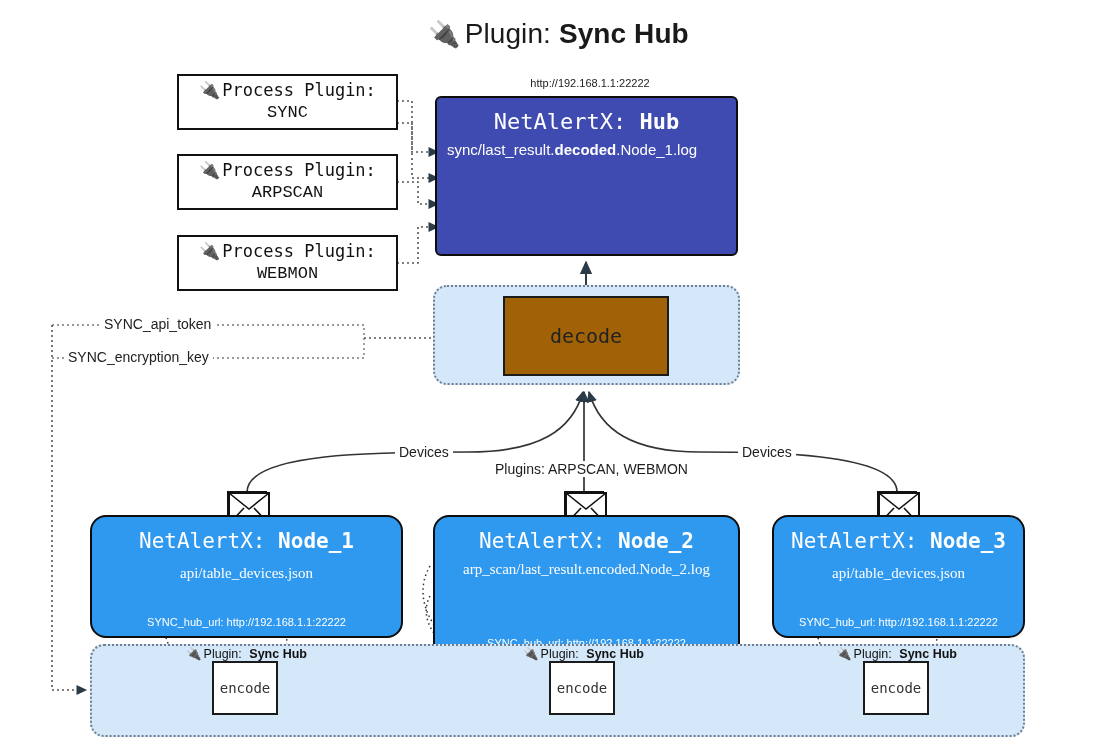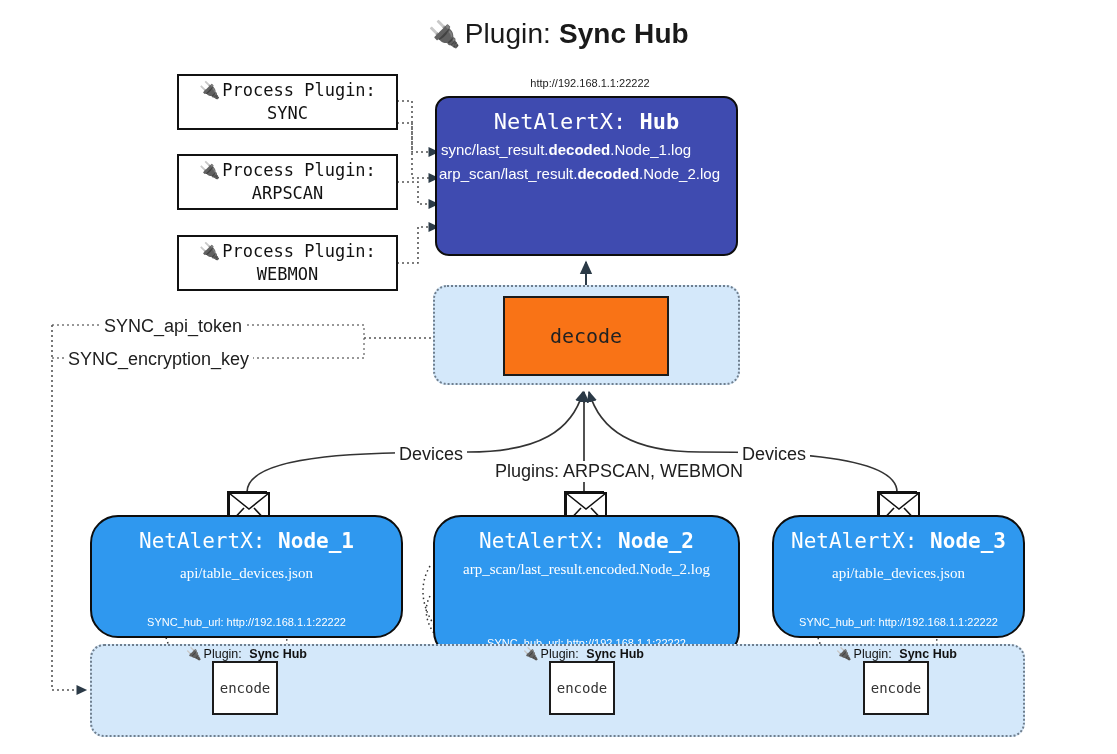--- a/index.html
+++ b/index.html
@@ -27,60 +27,60 @@
 
   
   .proc-box{
     position:absolute;width:221px;height:56px;background:#fff;
     border:2px solid #111;box-sizing:border-box;
     font-family:"DejaVu Sans Mono","Liberation Mono",monospace;
     font-size:17px;color:#111;line-height:1.35;
     display:flex;flex-direction:column;align-items:center;justify-content:center;
   }
   .proc-box .l1{display:flex;align-items:center;gap:2px;white-space:nowrap;}
-  .proc-box .l2{white-space:nowrap;}
+  .proc-box .l2{white-space:nowrap;font-family:Liberation Mono, monospace;}
 
   
   #hub-node{
     position:absolute;left:435px;top:96px;width:303px;height:160px;
-    background:#3f4bb0;border:2px solid #0d0d0d;border-radius:14px;
+    background:#3f4bb0;border:2px solid #0d0d0d;border-radius:6px;
     box-sizing:border-box;color:#fff;
   }
   #hub-node .hub-title{
     text-align:center;margin-top:11px;font-size:22px;
     font-family:"DejaVu Sans Mono","Liberation Mono",monospace;
   }
   #hub-node .hub-title b{font-weight:bold;}
   #hub-node .hub-line{
-    font-size:15px;margin-left:4px;margin-top:7px;white-space:nowrap;color:#fff;
+    font-size:15px;margin-left:10px;margin-top:7px;white-space:nowrap;color:#fff;
   }
   #hub-node .hub-line b{font-weight:bold;}
 
   
   #decode-zone{
     position:absolute;left:433px;top:285px;width:307px;height:100px;
     background:#d4e8fa;border:2px dotted #6f7f8f;border-radius:14px;box-sizing:border-box;
   }
   #decode-box{
     position:absolute;left:503px;top:296px;width:166px;height:80px;
-    background:#f97316;border:2px solid #1b1b1b;box-sizing:border-box;
+    background:#a16207;border:2px solid #1b1b1b;box-sizing:border-box;
     display:flex;align-items:center;justify-content:center;
     font-family:"DejaVu Sans Mono","Liberation Mono",monospace;font-size:20px;color:#222;
   }
 
   
   .wire-label{
-    position:absolute;font-size:18px;color:#202020;background:#fff;
+    position:absolute;font-size:14px;color:#202020;background:#fff;
     padding:0 4px;white-space:nowrap;
   }
 
   
   .node-box{
     position:absolute;background:#2f98ef;border:2px solid #0d0d0d;
-    border-radius:28px;box-sizing:border-box;color:#fff;
+    border-radius:16px;box-sizing:border-box;color:#fff;
   }
   .node-box .n-title{
     text-align:center;margin-top:12px;font-size:21px;
     font-family:"DejaVu Sans Mono","Liberation Mono",monospace;
   }
   .node-box .n-title b{font-weight:bold;}
   .node-box .n-line{
     text-align:center;font-size:15px;margin-top:12px;white-space:nowrap;font-family:Liberation Serif, serif;
   }
   .node-box .n-foot{
@@ -190,21 +190,20 @@
       </div>
     <div class="l2">WEBMON</div>
   </div>
 
   <div id="hub-node">
     <div class="hub-title">
       <span>NetAlertX:</span>
       <b>Hub</b>
     </div>
     <div class="hub-line"><span>sync/last_result.</span><b>decoded</b><span>.Node_1.log</span></div>
-    <div class="hub-line" style="margin-left:2px;"><span>arp_scan/last_result.</span><b>decoded</b><span>.Node_2.log</span></div>
   </div>
 
   <div id="decode-zone"></div>
   <div id="decode-box">decode</div>
 
   <div class="wire-label" style="left:100px;top:316px;">SYNC_api_token</div>
   <div class="wire-label" style="left:64px;top:349px;">SYNC_encryption_key</div>
   <div class="wire-label" style="left:395px;top:444px;">Devices</div>
   <div class="wire-label" style="left:738px;top:444px;">Devices</div>
   <div class="wire-label" style="left:491px;top:461px;">Plugins: ARPSCAN, WEBMON</div>

